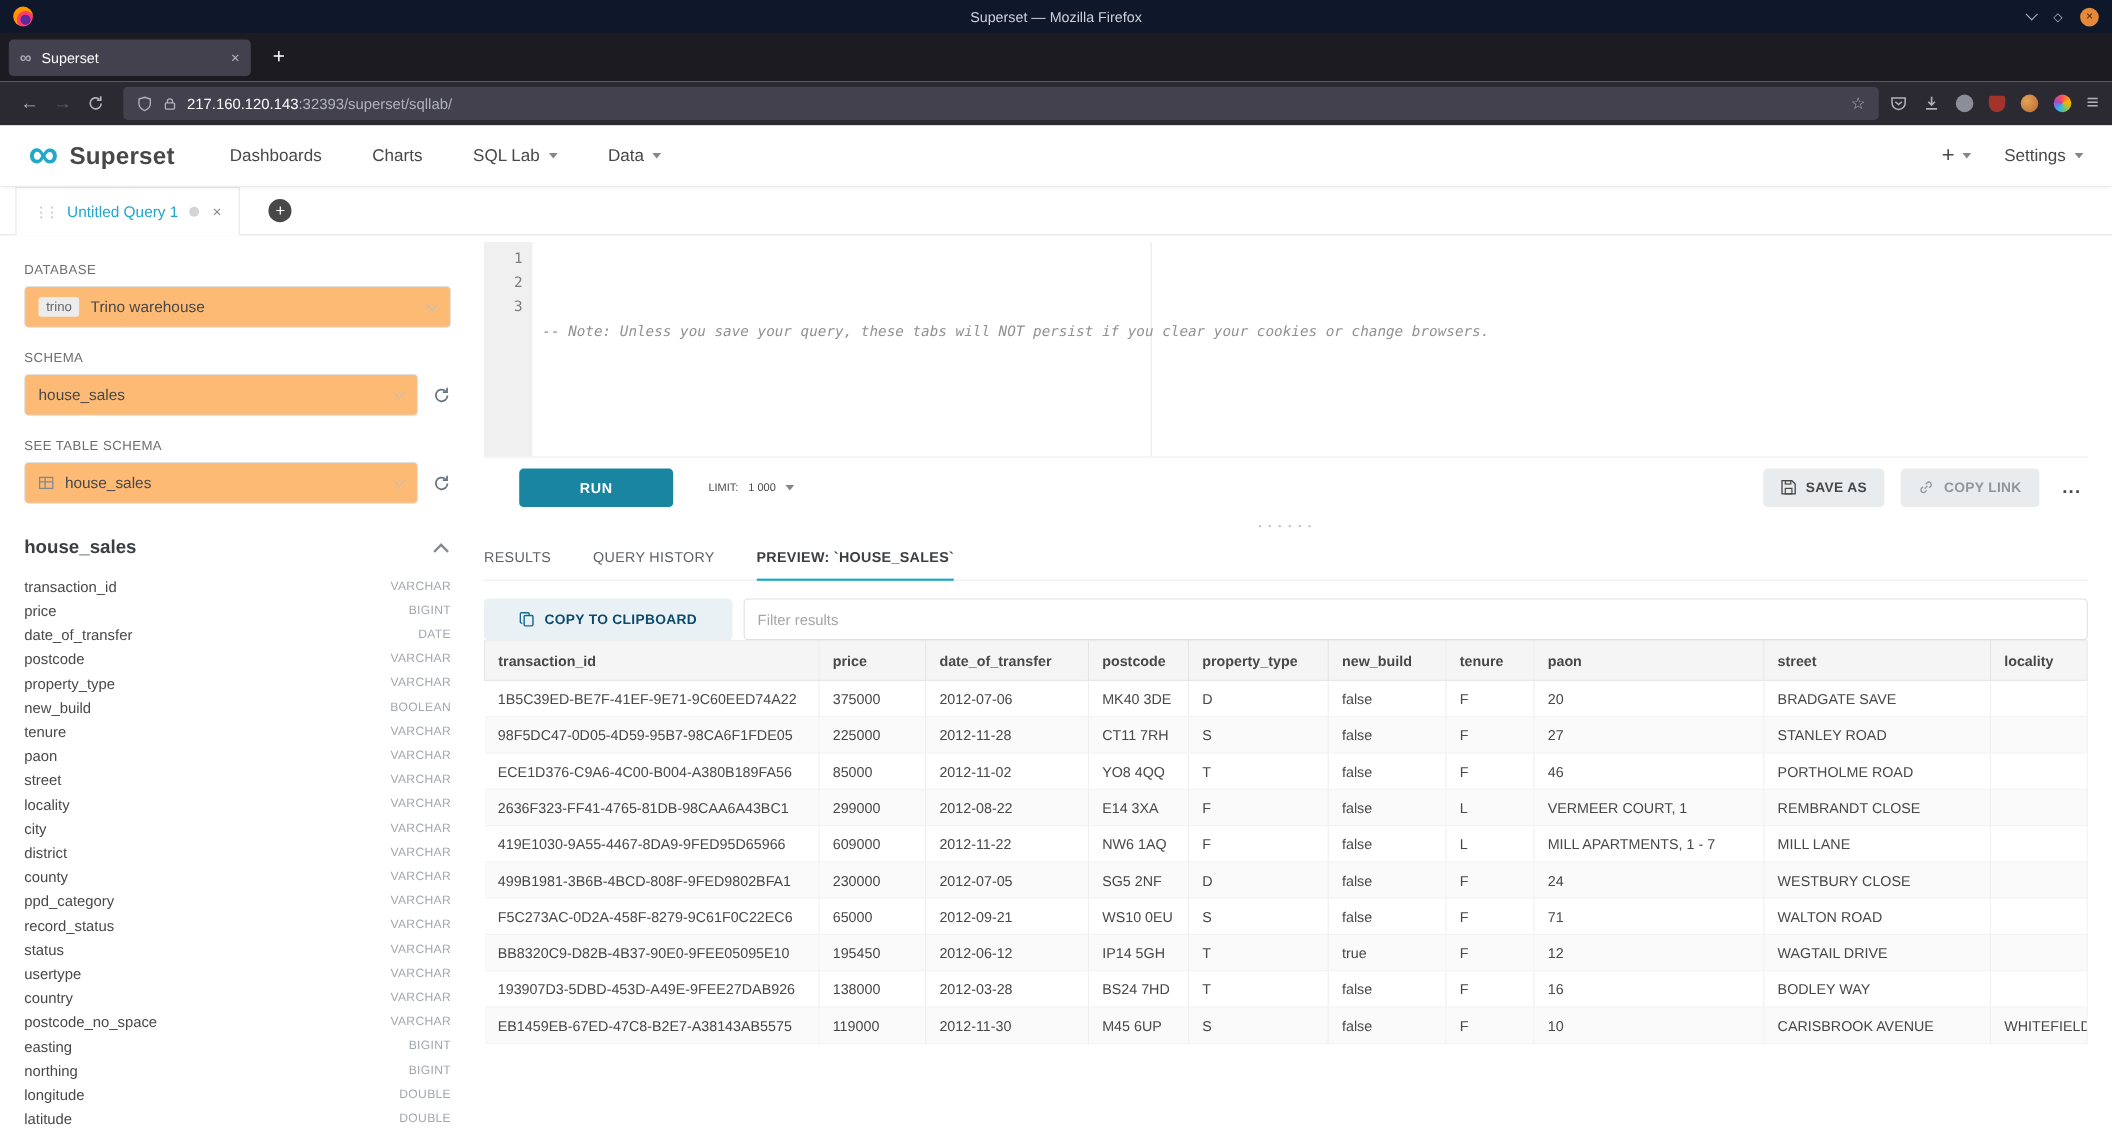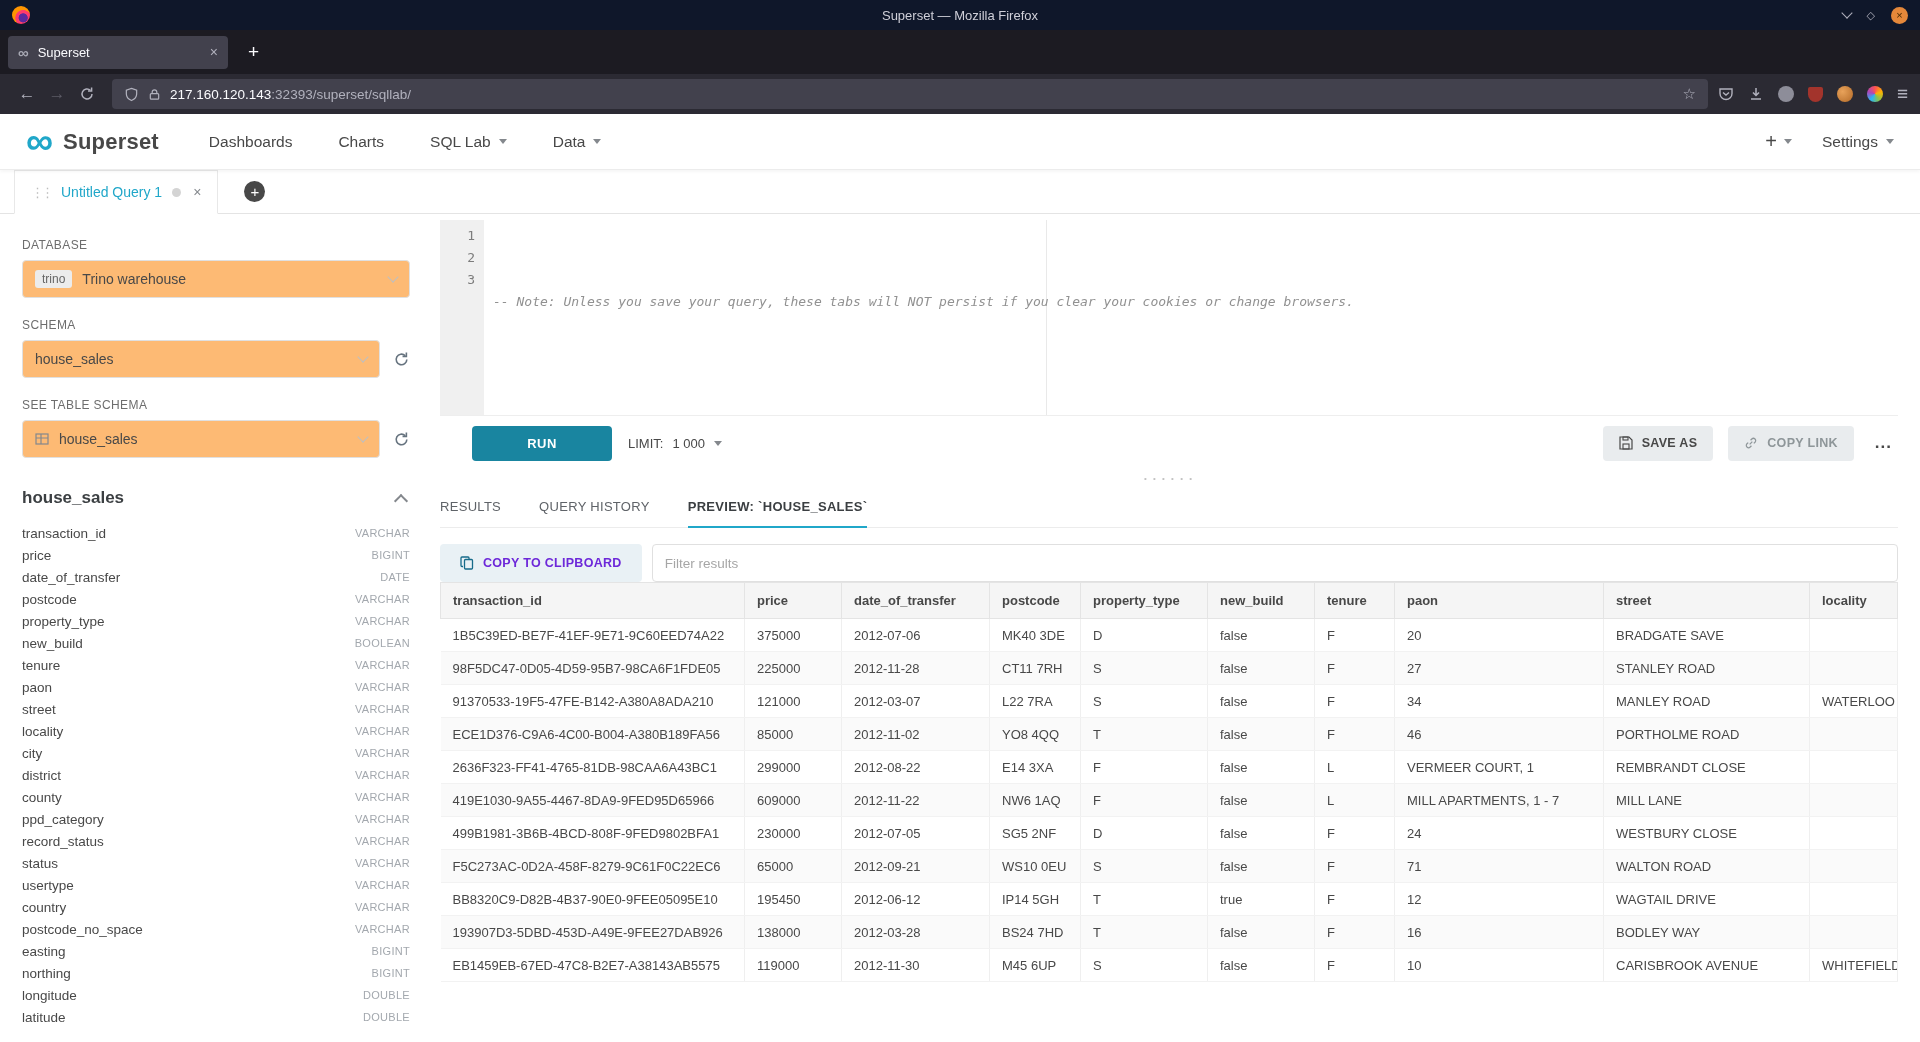--- a/index.html
+++ b/index.html
@@ -94,43 +94,43 @@
   .editor { height:196px; display:flex; border-bottom:1px solid #eee; position:relative; margin-top:6px; }
   .gutter { width:44px; background:#f0f0f0; color:#7c7c7c; font-family:"DejaVu Sans Mono", monospace;
             font-size:13px; text-align:right; padding:5px 9px 0 0; line-height:22px; flex-shrink:0; }
   .code { flex:1; position:relative; padding:5px 0 0 9px; font-family:"DejaVu Sans Mono", monospace;
           font-size:13px; line-height:22px; color:#222; white-space:pre; overflow:hidden; }
   .print-margin { position:absolute; top:0; bottom:0; left:562px; width:1px; background:#e9e9e9; }
   .code-line { position:relative; }
   .code-line.comment { color:#919191; font-style:italic; }
 
   
-  .run-toolbar { height:54px; display:flex; align-items:center; gap:16px;padding-left:32px; }
+  .run-toolbar { height:54px; display:flex; align-items:center; gap:32px;padding-left:32px; }
   .run-btn { height:35px; min-width:140px; background:#1985a0; color:#fff; font-weight:700; font-size:13px;
              letter-spacing:.5px; border-radius:4px; display:flex; align-items:center; justify-content:center;
              padding:0 28px; }
-  .limit-dd { display:flex; align-items:center; gap:9px; font-size:13px; color:#484848; }
+  .limit-dd { display:flex; align-items:center; gap:9px; font-size:10px; color:#484848; }
   .toolbar-right { margin-left:auto; display:flex; align-items:center; gap:15px; }
   .btn-light { height:35px; display:flex; align-items:center; gap:9px; background:#e9ecee; border-radius:4px;
                padding:0 16px; font-size:12.5px; font-weight:700; color:#484848; letter-spacing:.3px; }
   .btn-light.muted { color:#8e9699; }
   .more-btn { font-size:17px; color:#484848; font-weight:700; padding:0 6px; letter-spacing:1px; }
 
   .splitter { height:16px; display:flex; align-items:center; justify-content:center; color:#c2c2c2;
               font-size:8px; letter-spacing:2px; }
 
   
   .results-tabs { display:flex; gap:38px; border-bottom:1px solid #ececec; height:42px; align-items:stretch; }
   .rtab { display:flex; align-items:center; font-size:13px; color:#5f6368; letter-spacing:.3px;
           border-bottom:2px solid transparent; margin-bottom:-1px; }
   .rtab.active { color:#3b3f42; border-bottom-color:#20a7c9; font-weight:700;text-align:right; }
 
   .copy-row { display:flex; align-items:center; margin-top:16px; }
-  .copy-btn { height:38px; display:flex; align-items:center; gap:9px; background:#e9f1f5; color:#6d28d9;
-              font-size:12.5px; font-weight:700; letter-spacing:.3px; padding:0 20px; border-radius:4px;
+  .copy-btn { height:38px; display:flex; align-items:center; gap:9px; background:#e9f1f5; color:#0c4a6e;
+              font-size:12.5px; font-weight:700; letter-spacing:.3px; padding:0 32px; border-radius:4px;
               flex-shrink:0; }
   .filter-input { flex:1; height:38px; border:1px solid #e0e0e0; border-radius:4px; margin-left:10px;
                   padding:0 12px; font-size:13.5px; color:#484848; outline:none;
                   font-family:"Liberation Sans", sans-serif; }
   .filter-input::placeholder { color:#a6a6a6; }
   .rows-returned { margin:16px 0 10px; font-size:13.5px; color:#484848; }
 
   .grid-wrap { flex:1; overflow:hidden; }
   table.grid { border-collapse:collapse; table-layout:fixed; width:100%; }
   .grid th { height:36px; background:#f5f5f5; text-align:left; padding:0 12px; font-size:13px; font-weight:700;
@@ -532,32 +532,20 @@
               <td>2012-11-28</td>
               <td>CT11 7RH</td>
               <td>S</td>
               <td>false</td>
               <td>F</td>
               <td>27</td>
               <td>STANLEY ROAD</td>
               <td></td>
             </tr>
 
-            <tr>
-              <td>91370533-19F5-47FE-B142-A380A8ADA210</td>
-              <td>121000</td>
-              <td>2012-03-07</td>
-              <td>L22 7RA</td>
-              <td>S</td>
-              <td>false</td>
-              <td>F</td>
-              <td>34</td>
-              <td>MANLEY ROAD</td>
-              <td>WATERLOO</td>
-            </tr>
 
             <tr>
               <td>ECE1D376-C9A6-4C00-B004-A380B189FA56</td>
               <td>85000</td>
               <td>2012-11-02</td>
               <td>YO8 4QQ</td>
               <td>T</td>
               <td>false</td>
               <td>F</td>
               <td>46</td>

